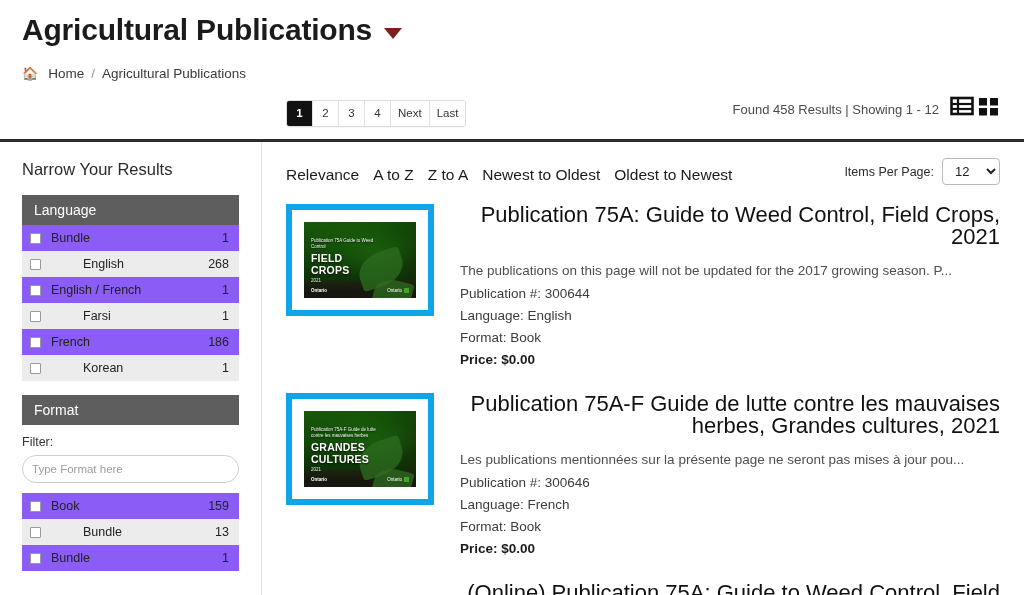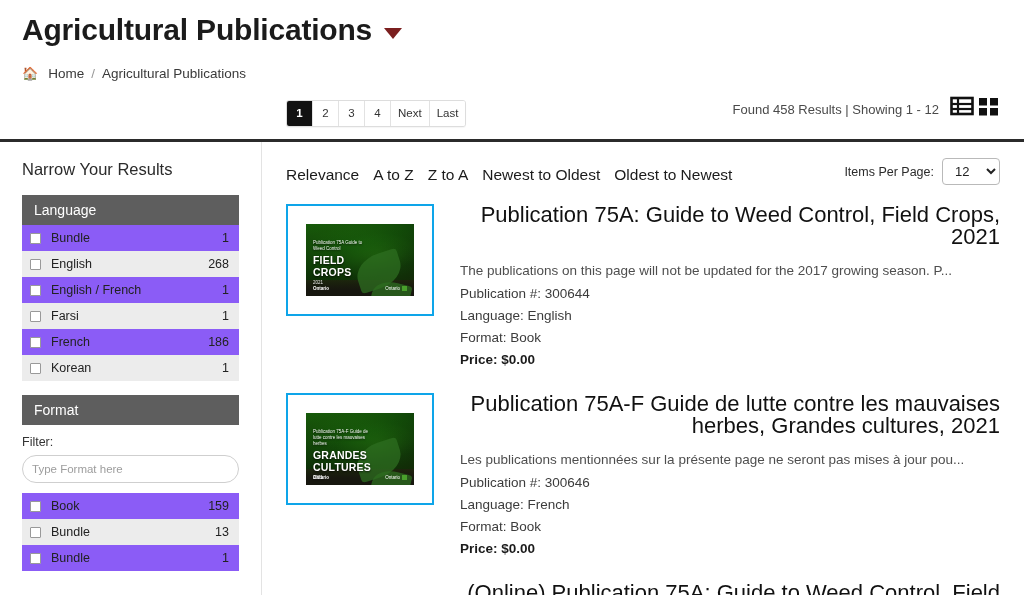--- a/index.html
+++ b/index.html
@@ -129,21 +129,21 @@
     font-weight: 400;
   }
   .facet-row {
     display: flex;
     align-items: center;
     font-size: 12.5px;
     color: #222222;
     padding: 6px 10px 6px 8px;
     background: #8b5cf6;
   }
-  .facet-row.alt { background: #ececec; }
+  .facet-row.alt { background: #ececec; gap: 32px; }
   .facet-cb {
     width: 11px; height: 11px;
     border: 1px solid #999999;
     background: #ffffff;
     border-radius: 1px;
     margin-right: 10px;
     flex: 0 0 11px;
     cursor: pointer;
   }
   .facet-label { flex: 1; }
@@ -210,23 +210,23 @@
     color: #222222;
   }
 
   .results-list { margin-top: 14px; }
   .result-item { display: flex; margin-bottom: 22px; }
   .thumb {
     width: 148px;
     height: 112px;
     flex: 0 0 148px;
     margin-right: 26px;
-    border: 2px solid #0ea5e9;
-    background: #ffffff;
-    padding: 18px;
+    border: 6px solid #0ea5e9;
+    background: #ffffff;
+    padding: 12px;
   }
   .cover {
     width: 100%; height: 100%;
     position: relative;
     overflow: hidden;
     background:
       linear-gradient(180deg, rgba(0,0,0,0.05), rgba(0,0,0,0.12)),
       radial-gradient(ellipse at 68% 45%, #4f9a2e 0%, #2f6b1d 42%, #1d4414 100%),
       linear-gradient(160deg, #5c8f3a 0%, #36612a 38%, #2a3f22 70%, #4a3b27 100%);
     background-blend-mode: normal, overlay, normal;

